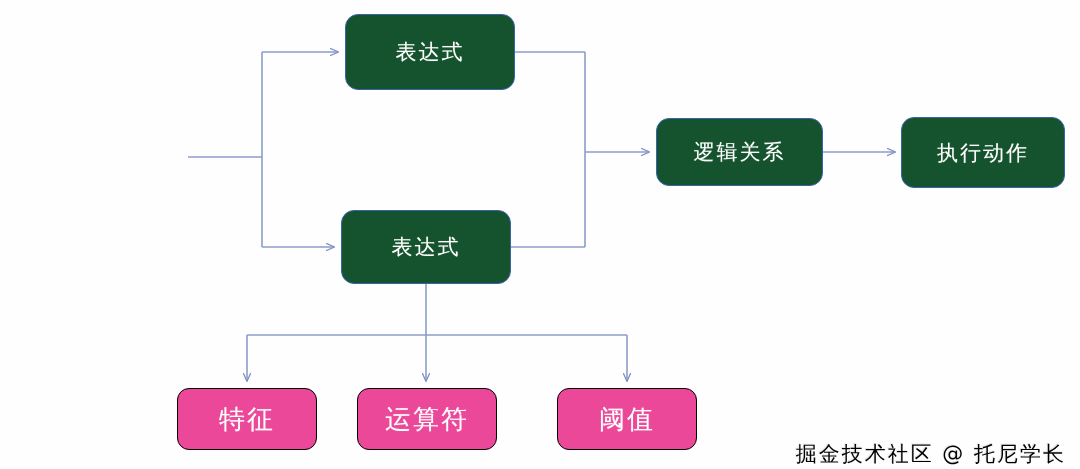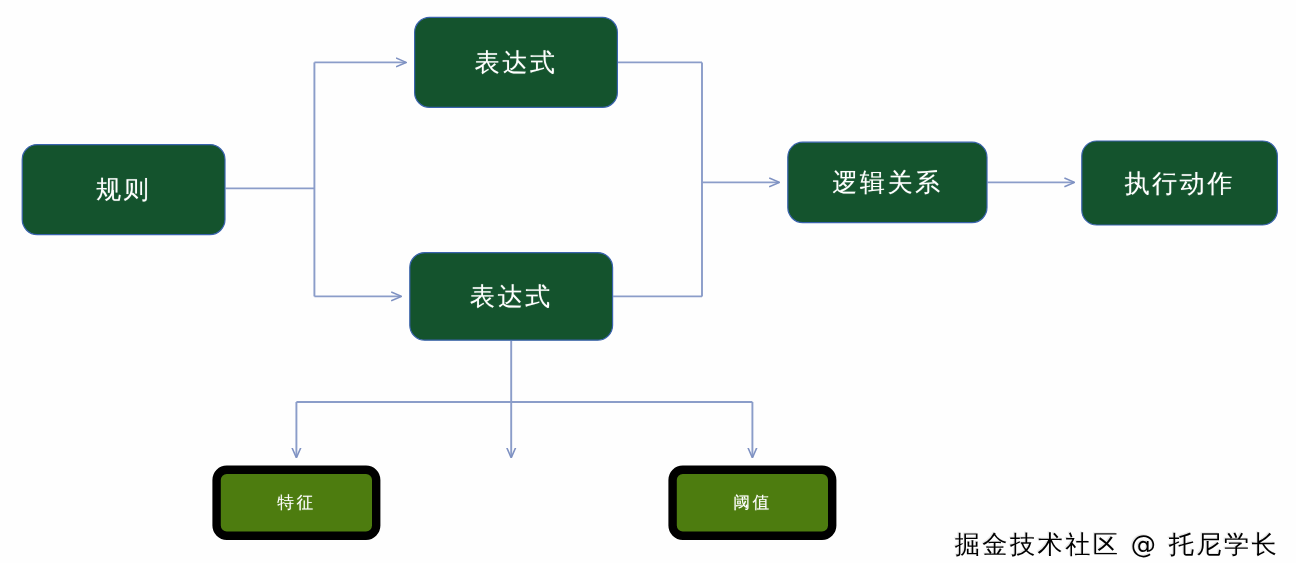--- a/index.html
+++ b/index.html
@@ -38,23 +38,23 @@
     white-space: nowrap;
     user-select: none;
   }
   .node.blue {
     background: #14532d;
     border: 1px solid #3a63ad;
     font-size: 21px;
     text-shadow: 0 0 1px rgba(255,255,255,0.35);
   }
   .node.green {
-    background: #4d7c0f;
-    border: 7px solid #000000;
-    font-size: 14px;
+    background: #ec4899;
+    border: 1px solid #000000;
+    font-size: 26px;
     border-radius: 12px;
     text-shadow: 0 0 1px rgba(255,255,255,0.35);
   }
   #watermark {
     position: absolute;
     right: 14px;
     bottom: 1px;
     font-size: 21px;
     letter-spacing: 2px;
     color: #000000;
@@ -94,30 +94,30 @@
       <path d="M823,152 L895,152" marker-end="url(#arrowhead)"></path>
 
       <path d="M426,284 L426,335"></path>
       <path d="M247,335 L627,335"></path>
       <path d="M247,335 L247,381" marker-end="url(#arrowhead)"></path>
       <path d="M426,335 L426,381" marker-end="url(#arrowhead)"></path>
       <path d="M627,335 L627,381" marker-end="url(#arrowhead)"></path>
     </g>
   </svg>
 
-  <div class="node blue" style="left:18px;top:120px;width:170px;height:76px;">规则</div>
 
   <div class="node blue" style="left:345px;top:14px;width:170px;height:76px;">表达式</div>
 
   <div class="node blue" style="left:341px;top:210px;width:170px;height:74px;">表达式</div>
 
   <div class="node blue" style="left:901px;top:117px;width:164px;height:71px;">执行动作</div>
 
   <div class="node blue" style="left:656px;top:118px;width:167px;height:68px;">逻辑关系</div>
 
   <div class="node green" style="left:177px;top:388px;width:140px;height:62px;">特征</div>
 
+  <div class="node green" style="left:357px;top:388px;width:140px;height:62px;">运算符</div>
 
   <div class="node green" style="left:557px;top:388px;width:140px;height:62px;">阈值</div>
 
   <div id="watermark">掘金技术社区 @ 托尼学长</div>
 
 </div>
 
 </body></html>

